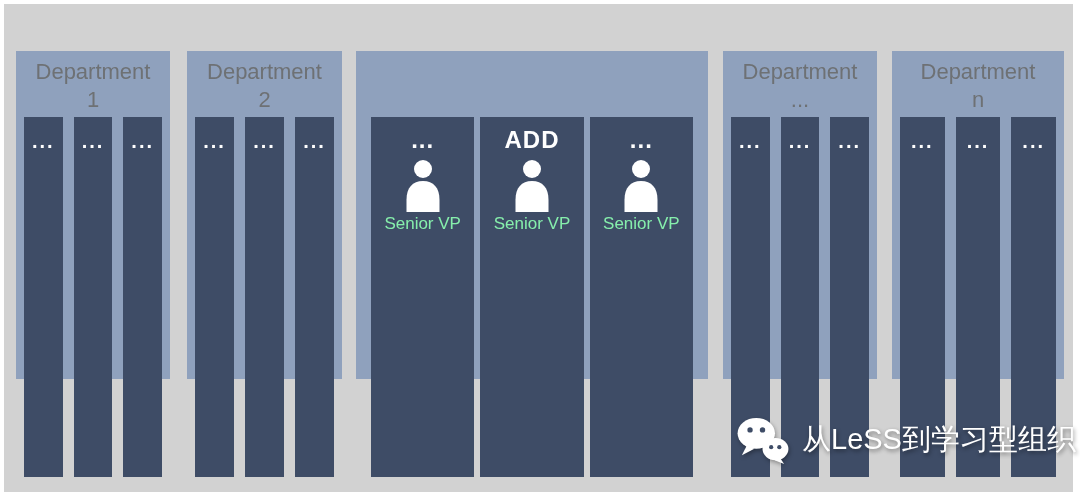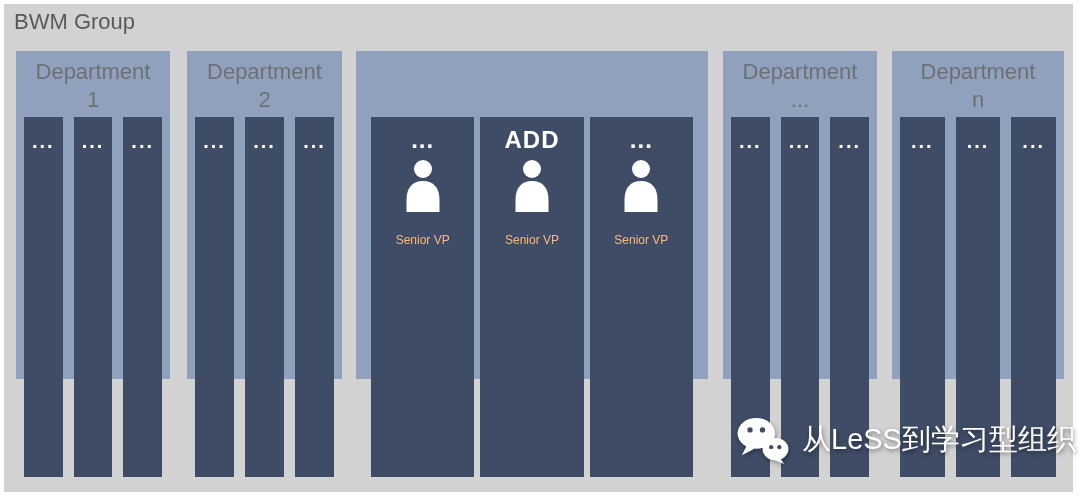--- a/index.html
+++ b/index.html
@@ -16,31 +16,30 @@
   .dept-title{padding-top:7px;text-align:center;color:#6e7174;font-size:22px;line-height:28px;}
   .tl1,.tl2{display:block;}
   .columns{position:absolute;top:66px;left:0;right:0;height:360px;display:flex;box-sizing:border-box;}
   .dept-sm .columns{padding:0 8px;gap:11px;}
   .rnd .columns{padding:0 15px;gap:6px;}
   .col{flex:1;background:#3e4c66;display:flex;flex-direction:column;align-items:center;}
   .col-top{color:#ffffff;font-weight:bold;line-height:1;}
   .dept-sm .col-top{font-size:20px;letter-spacing:2px;margin-top:14px;}
   .rnd .col-top{font-size:24px;letter-spacing:1px;margin-top:11px;}
   .person{margin-top:8px;}
-  .role{color:#fdba74;font-size:12px;margin-top:21px;white-space:nowrap;}
+  .role{color:#86efac;font-size:17px;margin-top:2px;white-space:nowrap;}
   .watermark{position:absolute;left:732px;top:412px;display:flex;align-items:center;gap:12px;}
   .watermark-text{color:#ffffff;font-size:29px;text-shadow:1px 2px 4px rgba(0,0,0,0.45);white-space:nowrap;}
   .wechat{filter:drop-shadow(1px 2px 2px rgba(0,0,0,0.35));}
 </style>
 </head>
 <body>
 
 <div class="page">
   <div class="frame">
-    <div class="group-title">BWM Group</div>
 
     <section class="dept dept-sm d1">
       <div class="dept-title">
         <span class="tl1">Department</span>
         <span class="tl2">1</span>
       </div>
       <div class="columns">
         <div class="col">
           <div class="col-top">...</div>
         </div>

